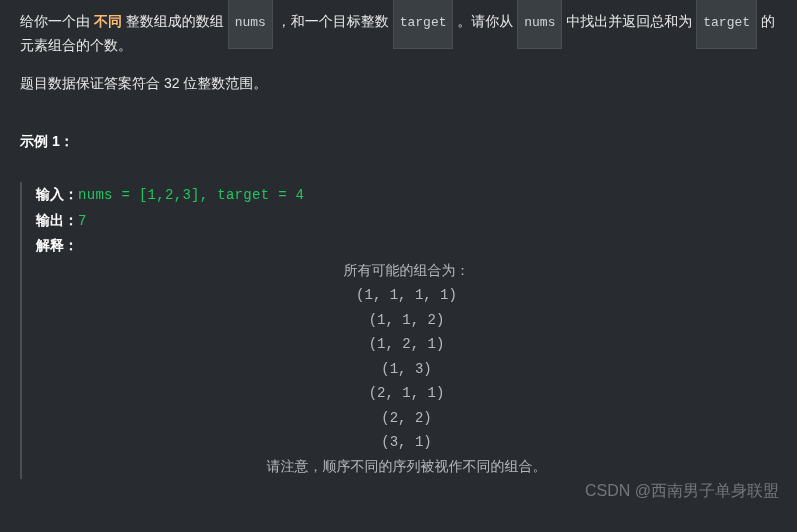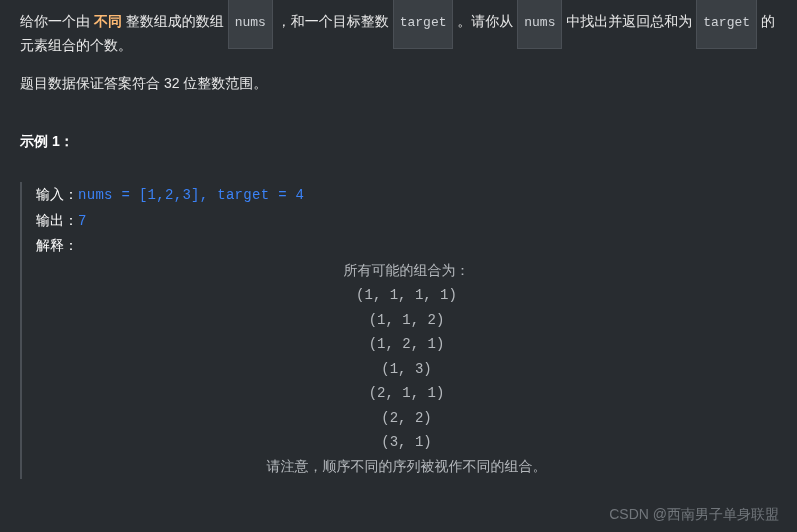--- a/index.html
+++ b/index.html
@@ -46,38 +46,38 @@
     .example-block {
       border-left: 2px solid #4a4f55;
       padding-left: 14px;
       margin-top: 6px;
       font-family: Consolas, "Courier New", monospace;
       font-size: 14px;
       line-height: 1.75;
     }
     .example-block .label {
       color: #ffffff;
-      font-weight: 400;
+      font-weight: 700;
       font-family: -apple-system, BlinkMacSystemFont, "Segoe UI", "PingFang SC", "Microsoft YaHei", sans-serif;
     }
     .example-block .mono {
       font-family: Consolas, "Courier New", monospace;
-      color: #3b82f6;
+      color: #22c55e;
       letter-spacing: 0.3px;
     }
     .example-block .exp-line {
       color: #b5b9bd;
       text-align: center;
     }
     .watermark {
       position: absolute;
       right: 18px;
-      bottom: 5px;
+      bottom: 28px;
       color: #8a8f95;
-      font-size: 14px;
+      font-size: 16px;
       font-family: -apple-system, "Segoe UI", "Microsoft YaHei", sans-serif;
       opacity: 0.75;
     }
   </style>
 </head>
 <body>
 
 <div class="para">
   <span>给你一个由 </span><span class="bold">不同 </span><span>整数组成的数组 </span><code class="inline">nums</code><span> ，和一个目标整数 </span><code class="inline">target</code><span> 。请你从 </span><code class="inline">nums</code><span> 中找出并返回总和为 </span><code class="inline">target</code><span> 的元素组合的个数。</span>
 </div>

